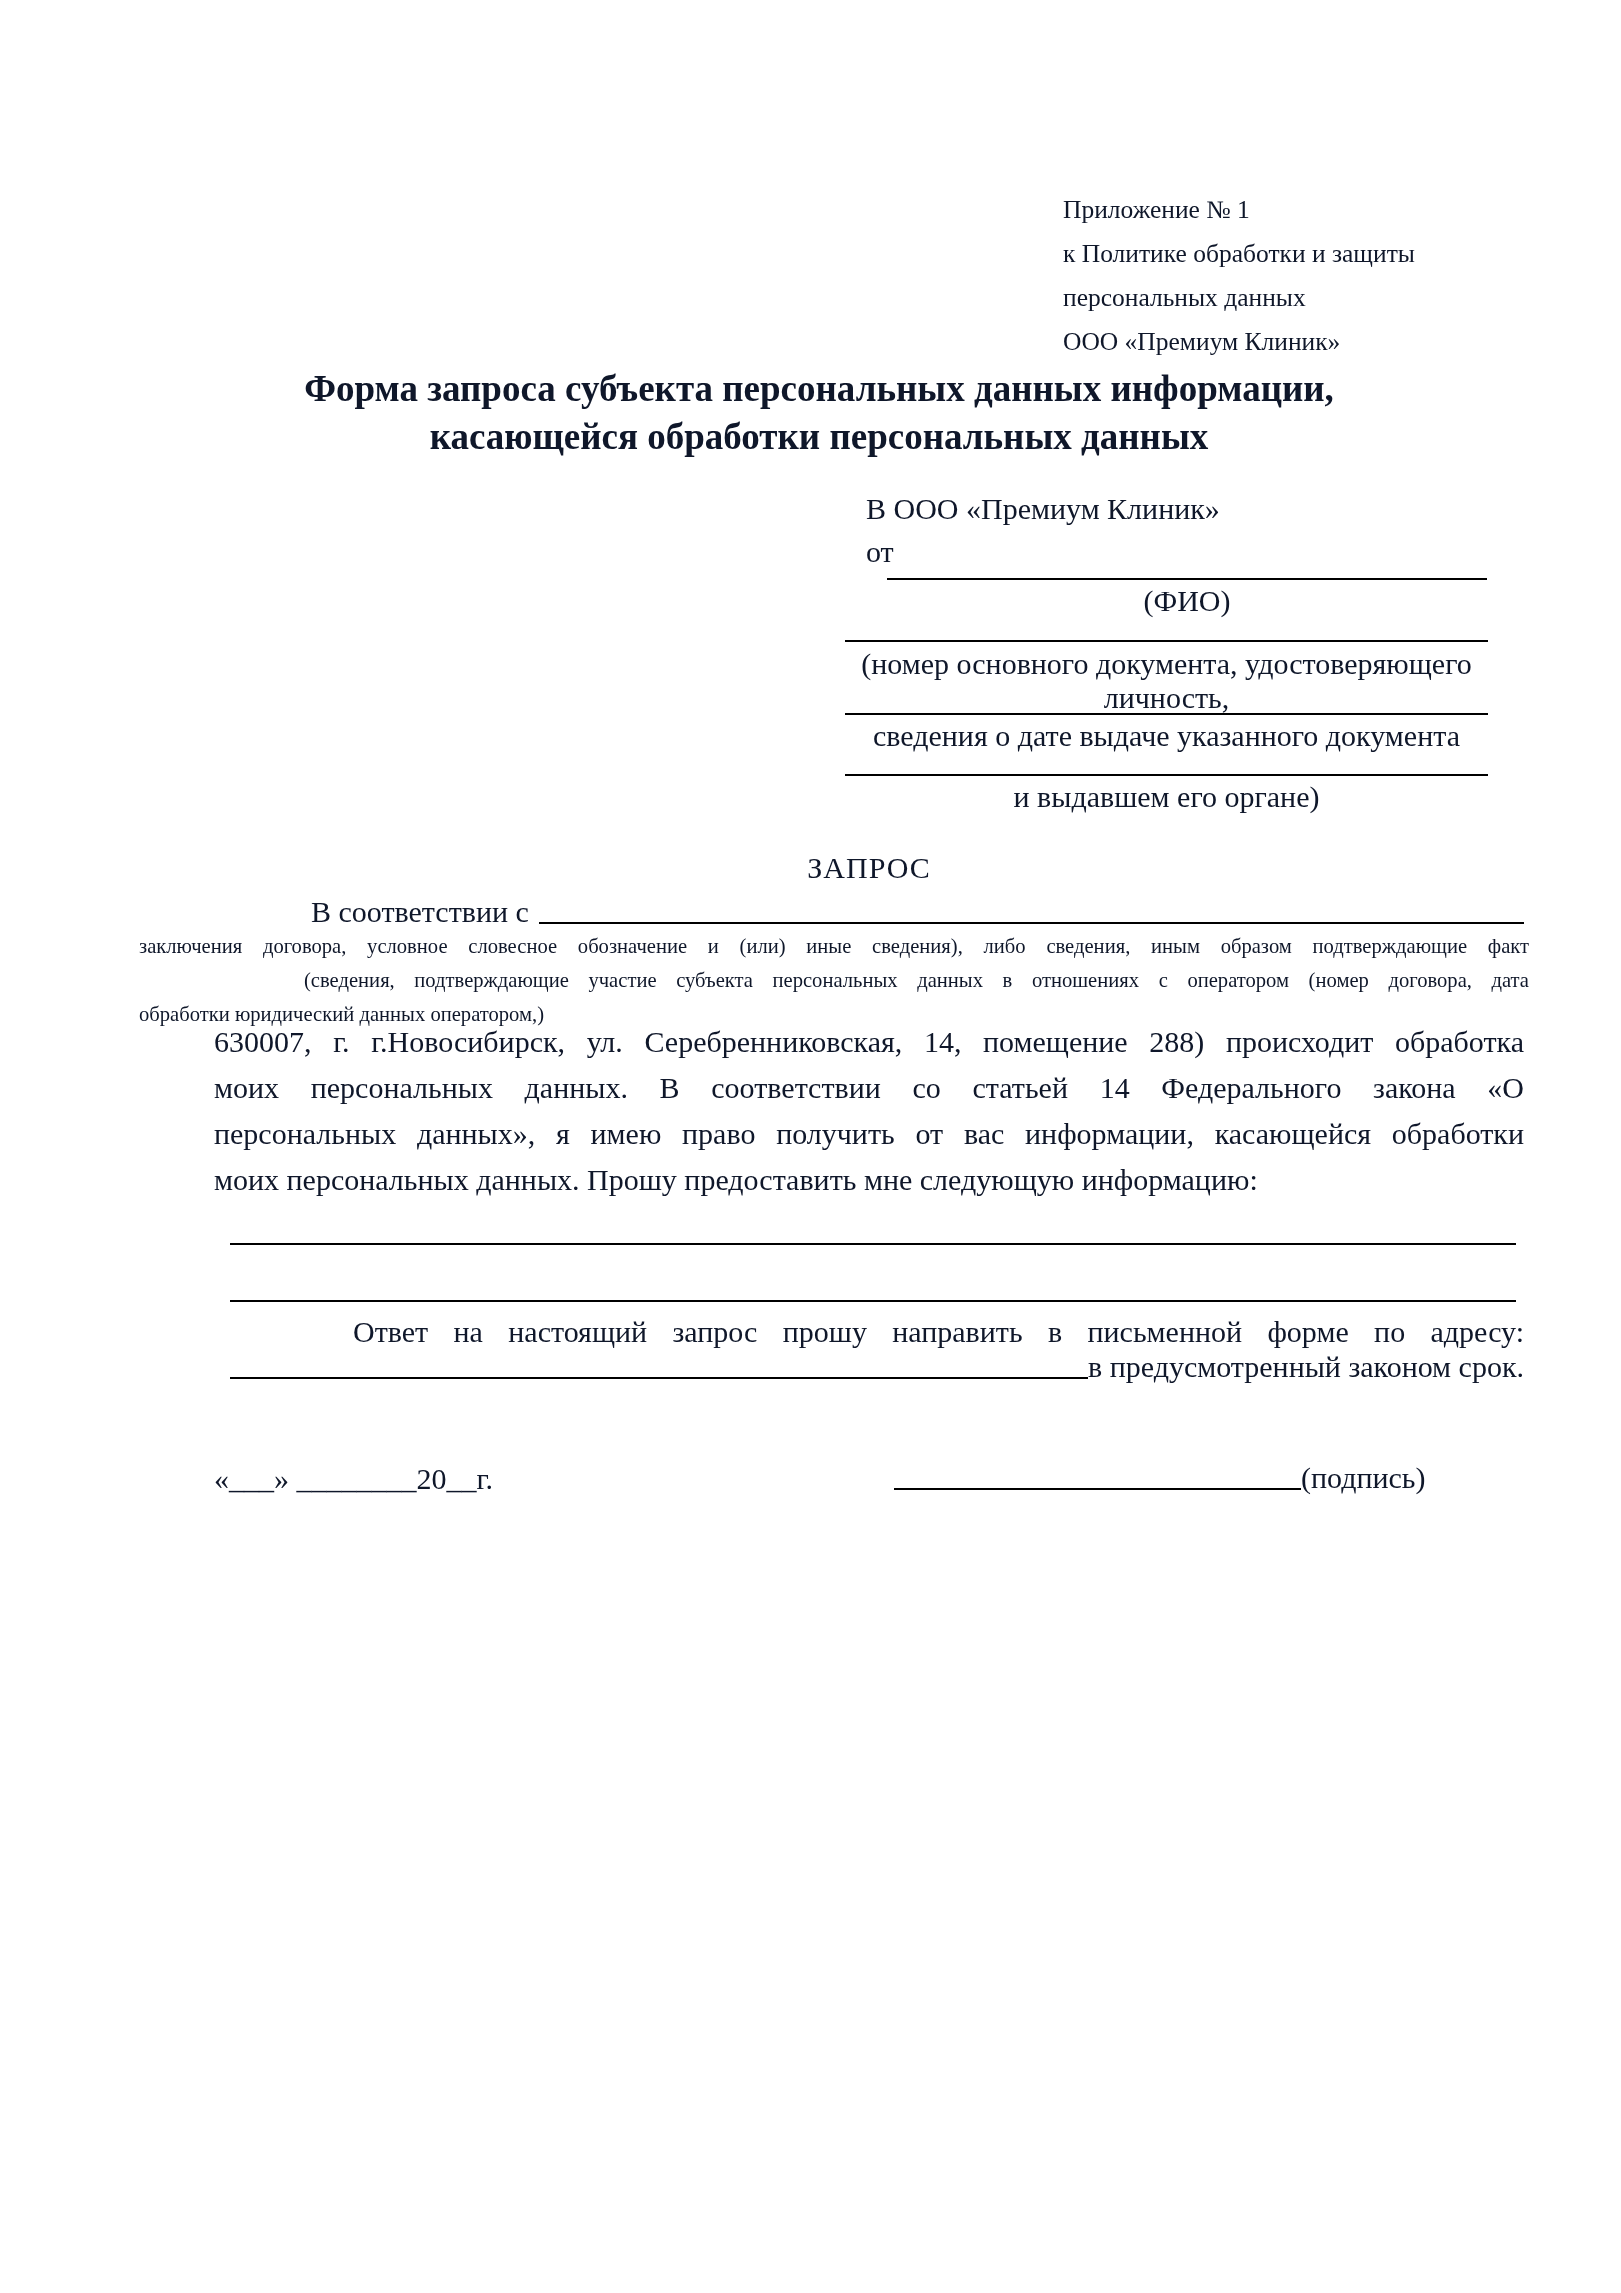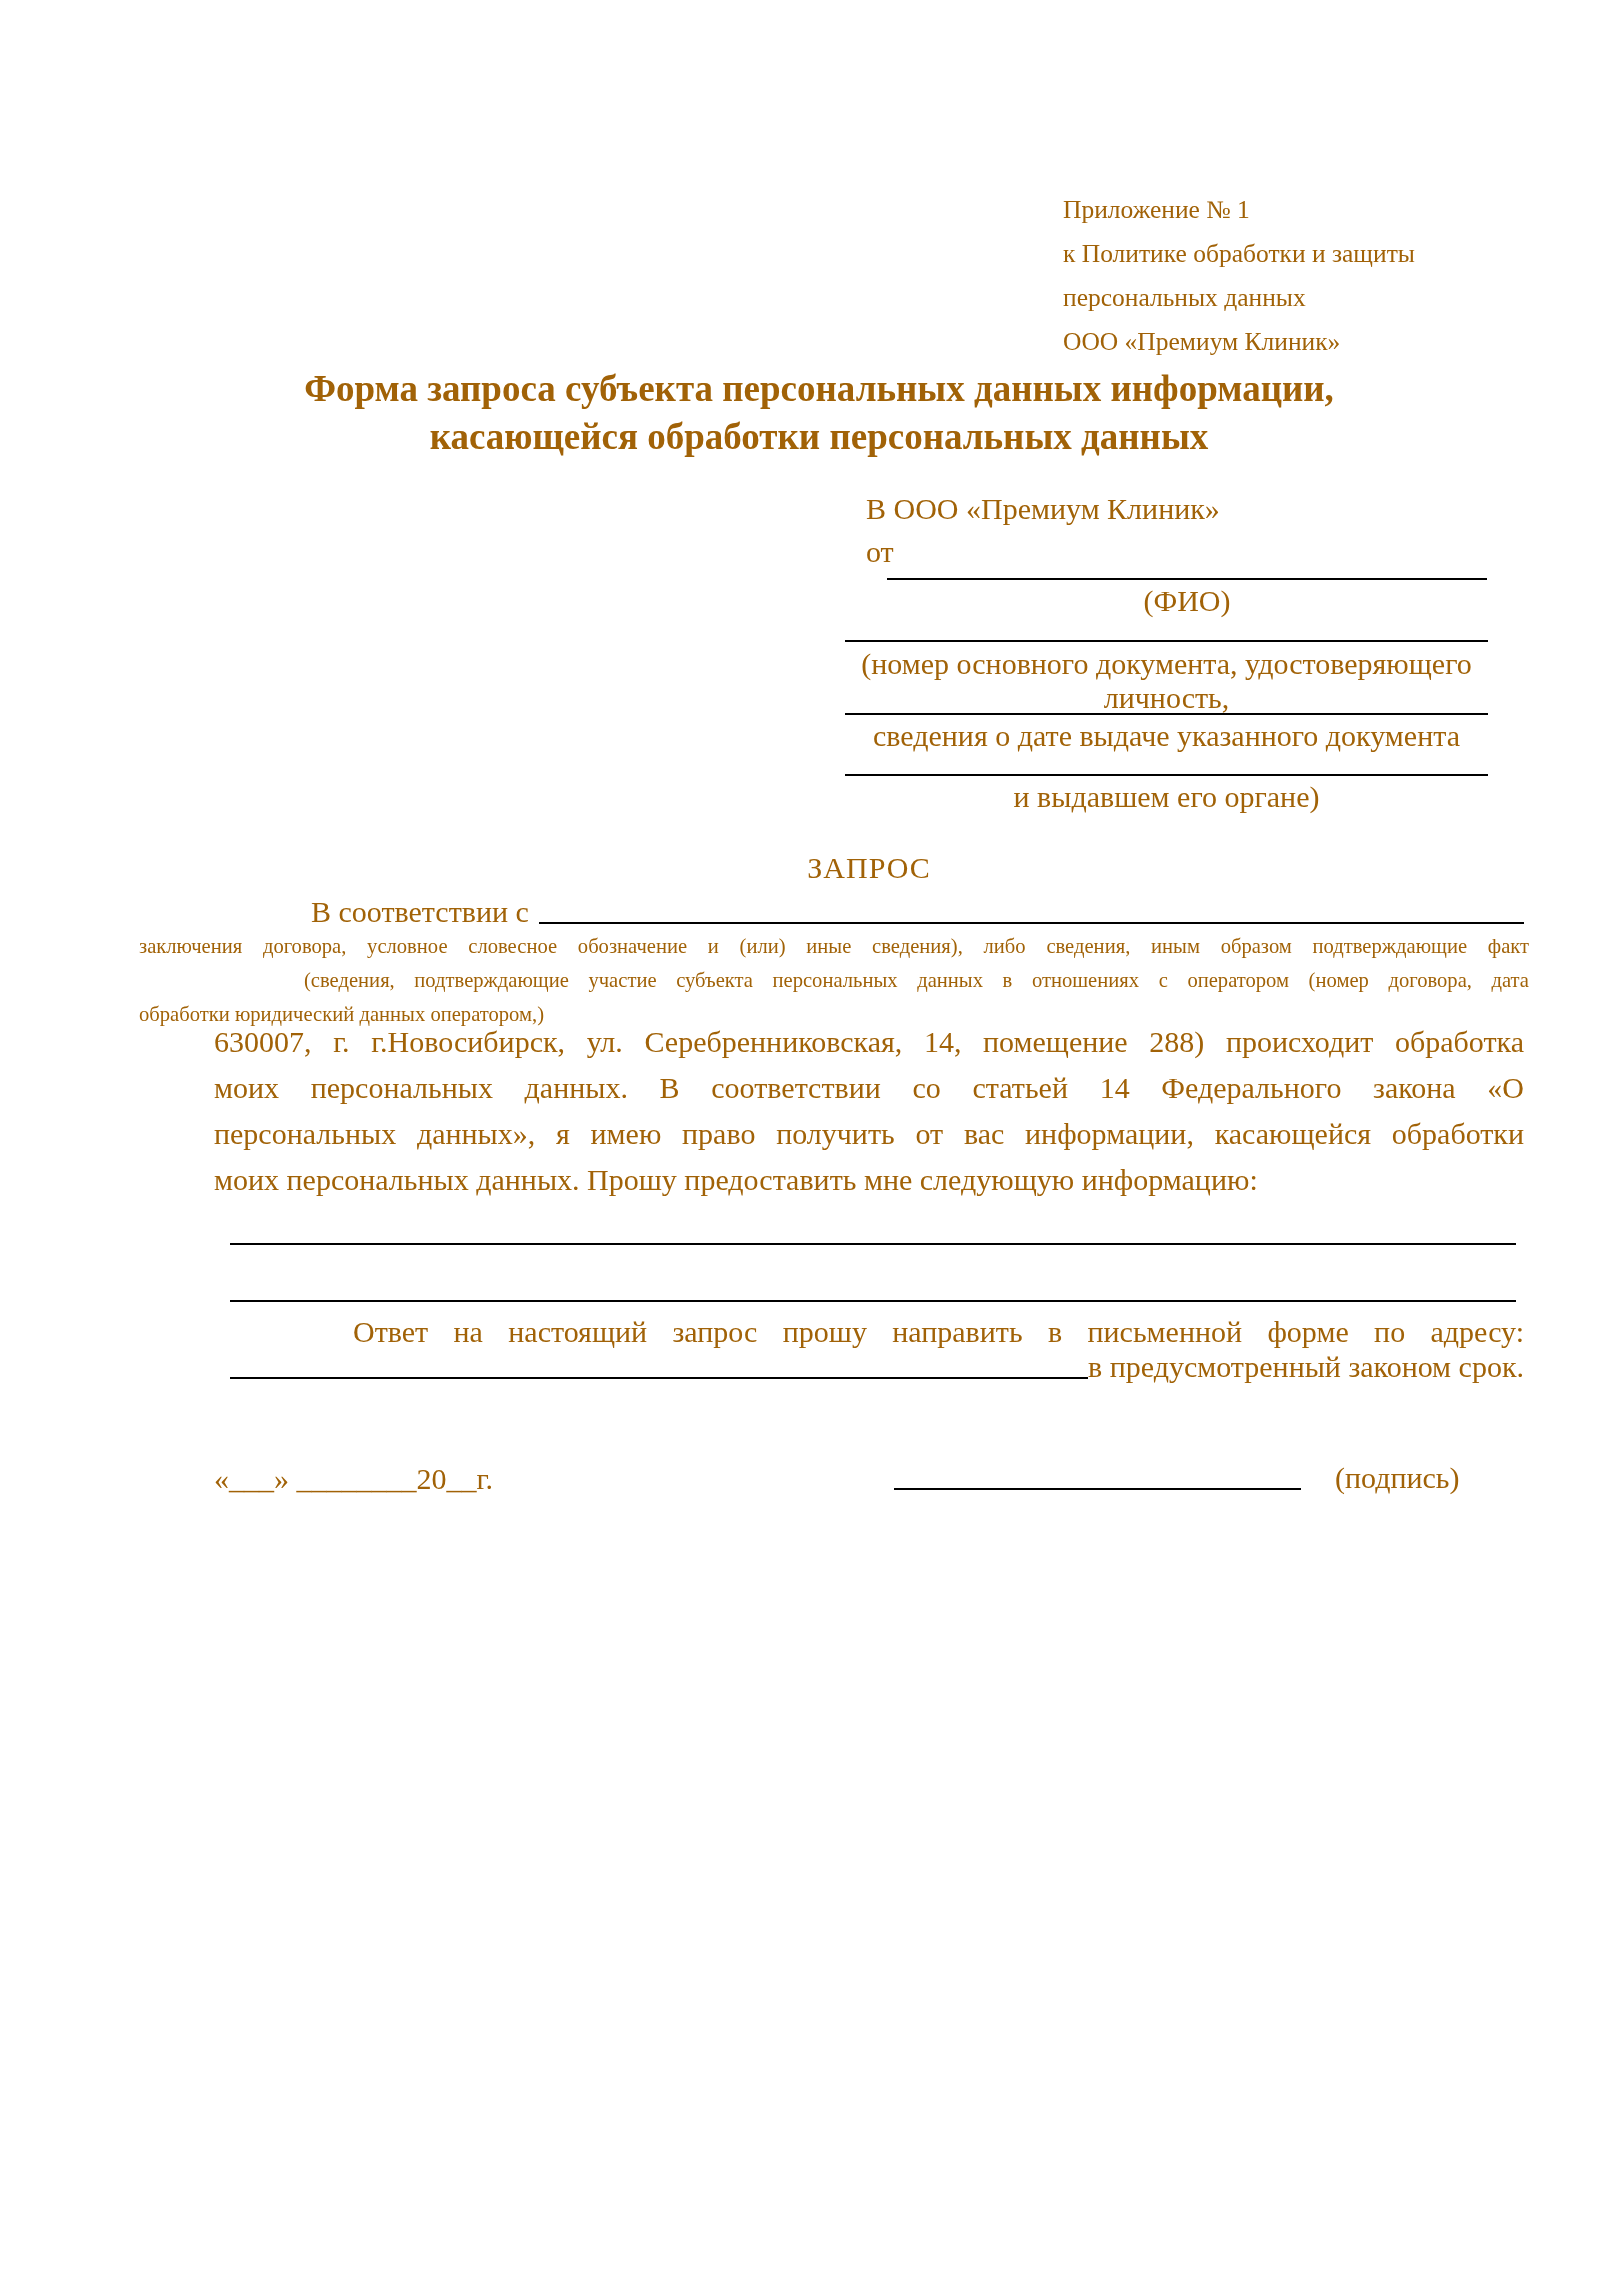--- a/index.html
+++ b/index.html
@@ -1,21 +1,21 @@
 <!DOCTYPE html>
 <html lang="ru"><head>
 <meta charset="utf-8">
 <style>
   html,body{margin:0;padding:0;background:#e8e8e8;}
   .page{
     position:relative;
     width:1621px;height:2294px;
     margin:0 auto;
     background:#ffffff;
-    color:#a16207;
+    color:#0f172a;
     font-family:"Liberation Serif", serif;
     overflow:hidden;
   }
   .abs{position:absolute;}
   .jline{text-align:justify;text-align-last:justify;}
   .center{text-align:center;}
   .appendix{font-size:25.5px;line-height:44px;}
   .doc-title{font-size:37px;line-height:48px;font-weight:bold;}
   .body-text{font-size:30px;}
   .body-par{font-size:30px;line-height:46px;}
@@ -83,19 +83,19 @@
 
   <div class="abs body-par jline" style="left:214px;top:1309px;width:1310px;text-indent:139px;">Ответ на настоящий запрос прошу направить в письменной форме по адресу:</div>
 
   <div class="abs flexrow" style="left:230px;top:1347px;width:1294px;height:37px;">
     <span class="stretch"></span>
     <span class="body-text">в предусмотренный законом срок.</span>
   </div>
 
   <div class="abs body-text" style="left:214px;top:1462px;"><span>«___» ________20__г.</span></div>
 
-  <div class="abs flexrow" style="left:894px;top:1458px;width:630px;height:37px;gap:34px;">
+  <div class="abs flexrow" style="left:894px;top:1458px;width:630px;height:37px;">
     <span style="flex:0 0 407px;border-bottom:2.9px solid #000;margin-bottom:4.9px;"></span>
     <span class="body-text">(подпись)</span>
   </div>
 
 </div>
 
 
 </body></html>

